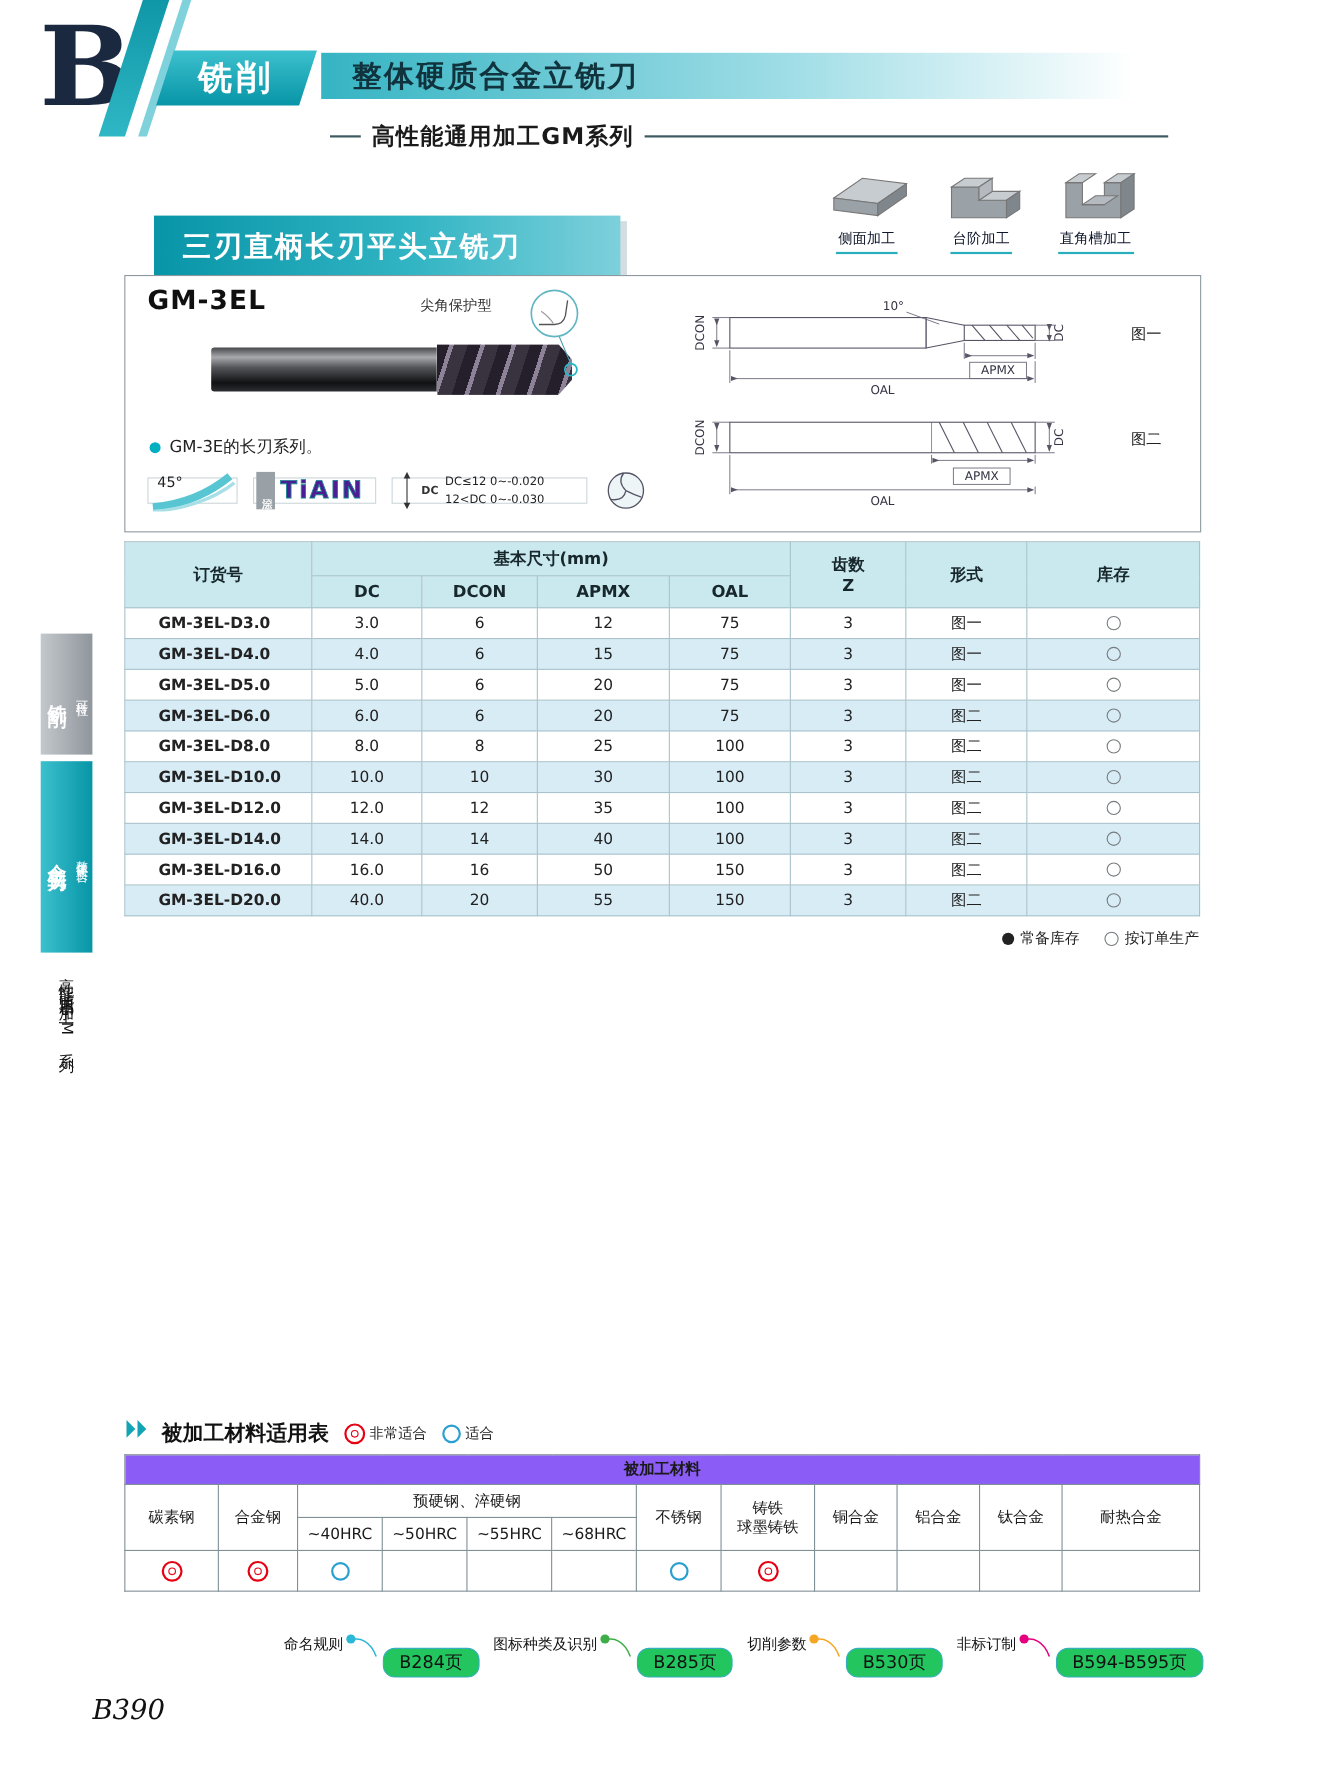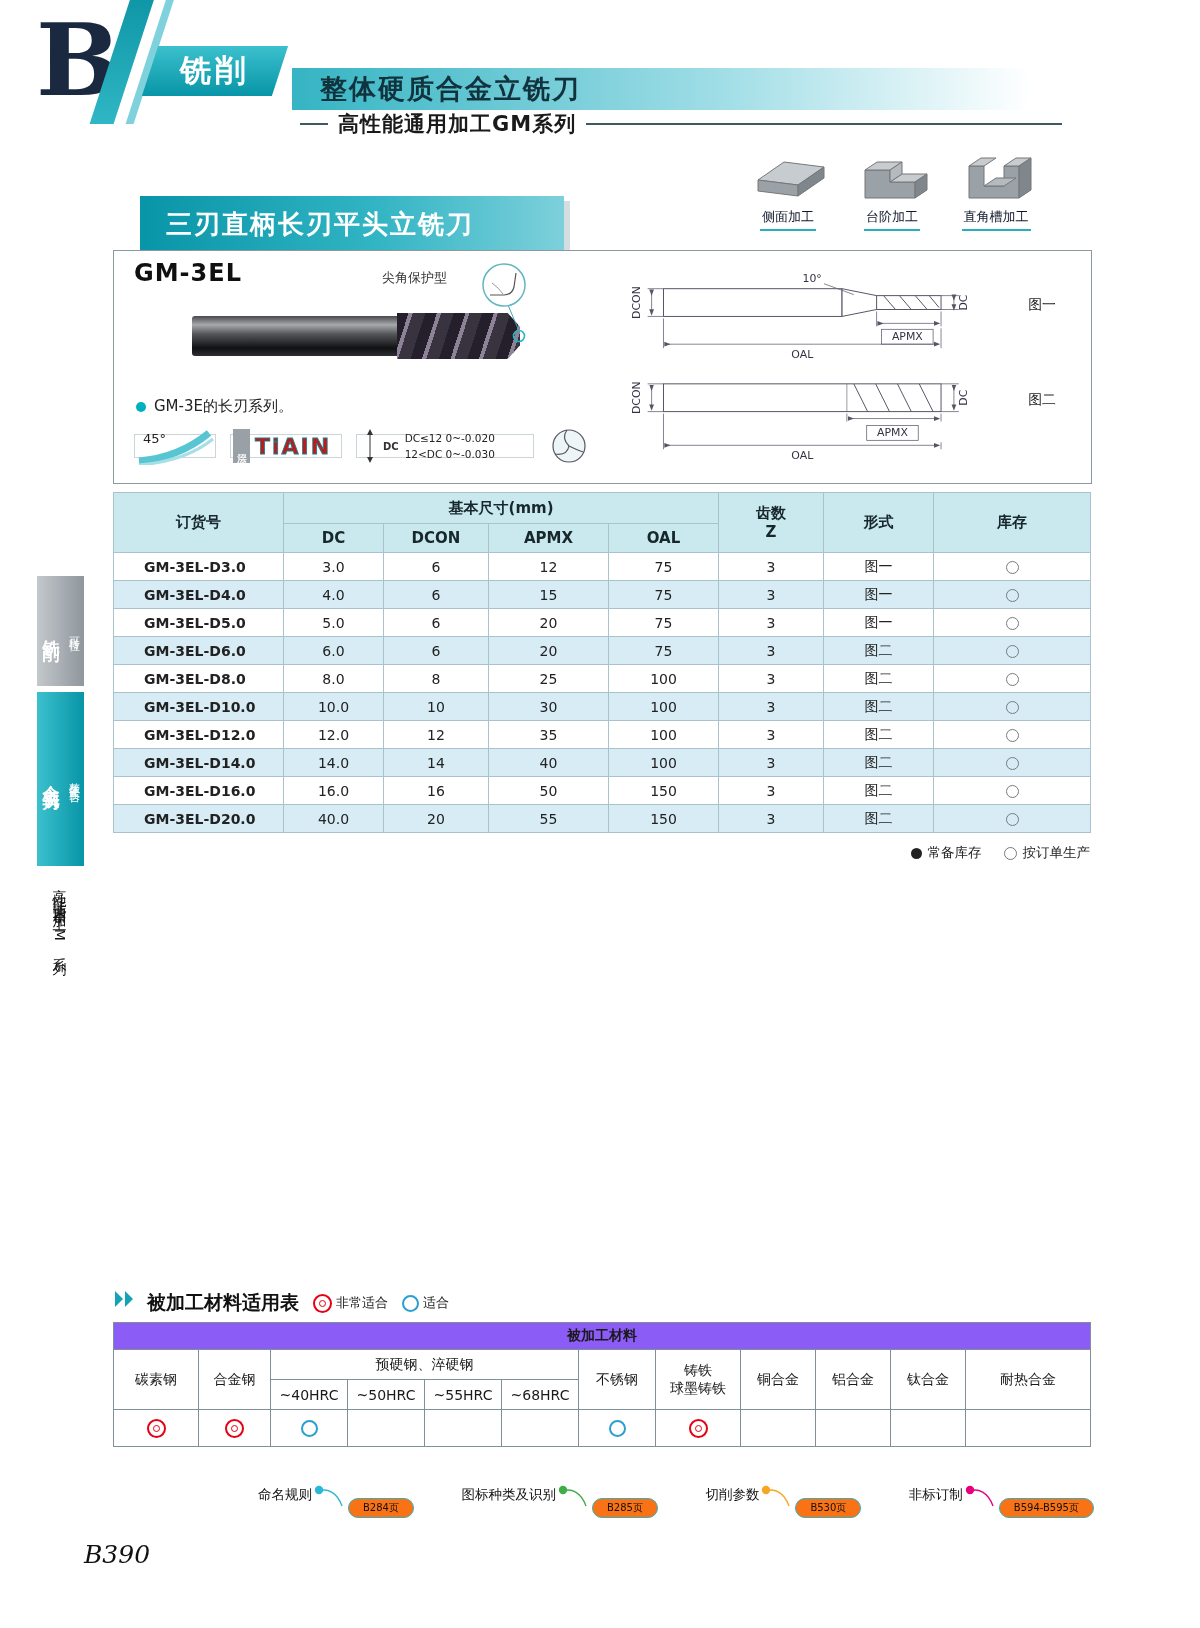--- a/index.html
+++ b/index.html
@@ -9,21 +9,21 @@
   
   .b-letter{position:absolute;left:36px;top:10px;font-family:"DejaVu Serif","Liberation Serif",serif;
             font-weight:bold;font-size:100px;line-height:1;color:#1b2940;}
   .stripe1{position:absolute;left:112px;top:-14px;width:24px;height:138px;
            background:linear-gradient(180deg,#0c93a4,#2fb7c5);transform:skewX(-18deg);}
   .stripe2{position:absolute;left:148px;top:-14px;width:8px;height:138px;background:#7fd2dc;transform:skewX(-18deg);}
   .cat-tab{position:absolute;left:150px;top:46px;width:130px;height:50px;
            background:linear-gradient(180deg,#3cc0cd,#0795a7);transform:skewX(-18deg);
            display:flex;align-items:center;justify-content:center;}
   .cat-tab span{transform:skewX(18deg);color:#fff;font-size:31px;font-weight:bold;letter-spacing:4px;}
-  .main-banner{position:absolute;left:292px;top:68px;width:770px;height:42px;
+  .main-banner{position:absolute;left:292px;top:48px;width:770px;height:42px;
                background:linear-gradient(90deg,#35b4c3 0%,#9fdde6 55%,#ffffff 96%);
                display:flex;align-items:center;padding-left:28px;box-sizing:border-box;}
   .main-banner span{font-size:27px;font-weight:bold;color:#10333d;letter-spacing:2px;}
   .series-row{position:absolute;left:300px;top:110px;width:762px;display:flex;align-items:center;gap:10px;}
   .series-row .ln{height:2px;background:#3d5a60;}
   .series-row .ln.short{width:28px;}
   .series-row .ln.long{flex:1;}
   .series-text{font-size:21px;font-weight:bold;color:#1a1a1a;letter-spacing:1px;white-space:nowrap;}
 
   
@@ -52,21 +52,21 @@
   .callout-svg{position:absolute;left:262px;top:8px;}
   .bullet-row{position:absolute;left:22px;top:146px;display:flex;align-items:center;gap:8px;}
   .bullet-dot{width:10px;height:10px;border-radius:50%;background:#00b0c0;}
   .bullet-text{font-size:15px;color:#222;}
   .features{position:absolute;left:20px;top:183px;display:flex;gap:14px;align-items:center;}
   .feat{height:24px;border:1px solid #ccd6da;background:#fff;display:flex;align-items:center;box-sizing:border-box;}
   .f-helix{width:82px;position:relative;padding:0;}
   .f-coat{width:112px;gap:5px;padding:2px;}
   .coat-tag{width:17px;height:34px;background:#99a0a6;color:#fff;display:flex;align-items:center;justify-content:center;
             writing-mode:vertical-rl;font-size:10px;letter-spacing:1px;}
-  .coat-name{font-size:22px;font-weight:bold;color:#b91c1c;letter-spacing:2px;-webkit-text-stroke:0.8px #19818f;}
+  .coat-name{font-size:22px;font-weight:bold;color:#4c1d95;letter-spacing:2px;-webkit-text-stroke:0.8px #19818f;}
   .f-tol{width:178px;gap:6px;padding:0 6px;}
   .tol-lines{font-size:10.5px;line-height:1.55;color:#222;white-space:nowrap;}
   .tol-dc{font-size:10px;font-weight:bold;color:#333;}
   .f-end{width:42px;border:none;justify-content:center;}
   .diagrams{position:absolute;left:478px;top:2px;}
   .dtxt{font-size:11px;fill:#334;}
   .figlbl{font-size:14px;fill:#222;}
 
   
   .spec-wrap{position:absolute;left:113px;top:492px;width:977px;}
@@ -106,22 +106,22 @@
   .mat-table .mat-group{background:#8b5cf6;font-weight:bold;height:26px;}
   .mat-table thead tr:nth-child(2) th{height:29px;}
   .mat-table thead tr:nth-child(3) th{height:29px;}
   .mat-table tbody td{height:36px;}
 
   
   .flinks{position:absolute;left:258px;top:1484px;width:836px;display:flex;justify-content:space-between;}
   .flink{display:flex;align-items:flex-start;}
   .fl-label{font-size:13.5px;color:#111;margin-top:2px;}
   .fl-arrow{margin:0 1px;}
-  .fl-box{border:1.5px solid #35aebd;border-radius:11px;padding:2px 14px;font-size:10px;color:#111;
-          margin-top:14px;background:#f97316;white-space:nowrap;}
+  .fl-box{border:1.5px solid #35aebd;border-radius:11px;padding:2px 14px;font-size:16px;color:#111;
+          margin-top:14px;background:#22c55e;white-space:nowrap;}
   .pageno{position:absolute;left:84px;top:1540px;font-family:"DejaVu Serif","Liberation Serif",serif;
           font-style:italic;font-size:25px;color:#111;}
 </style>
 </head>
 <body>
 
 <div id="page">
 
   <div class="b-letter">B</div>
   <div class="stripe1"></div>

